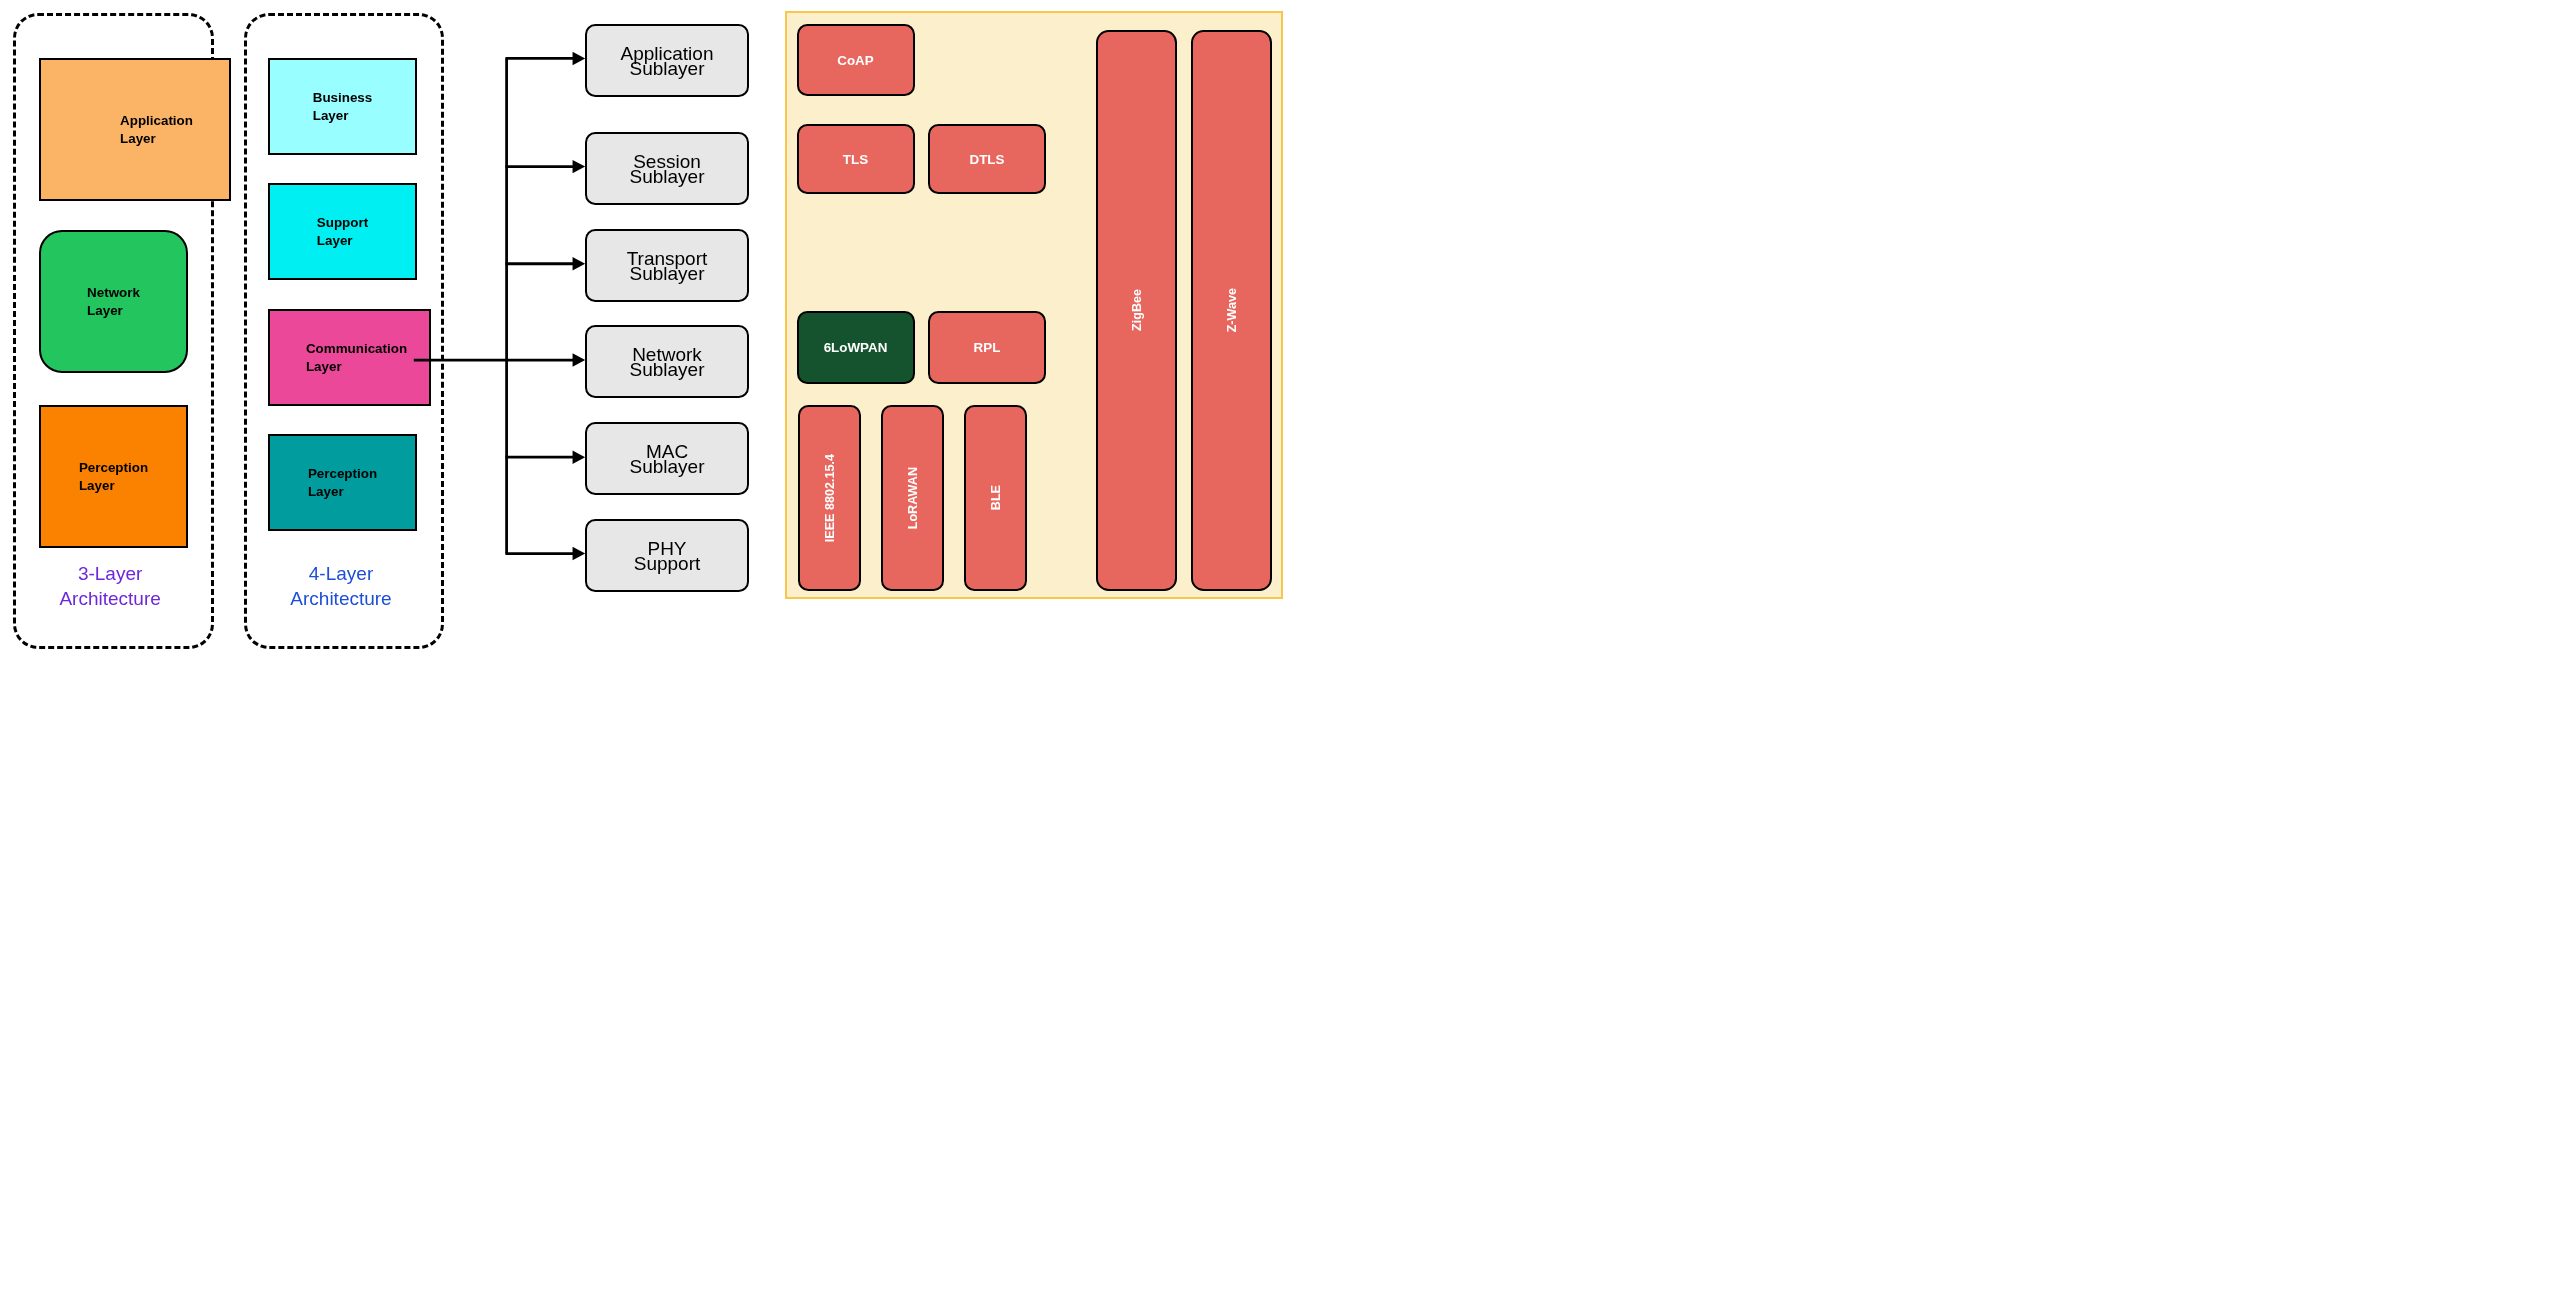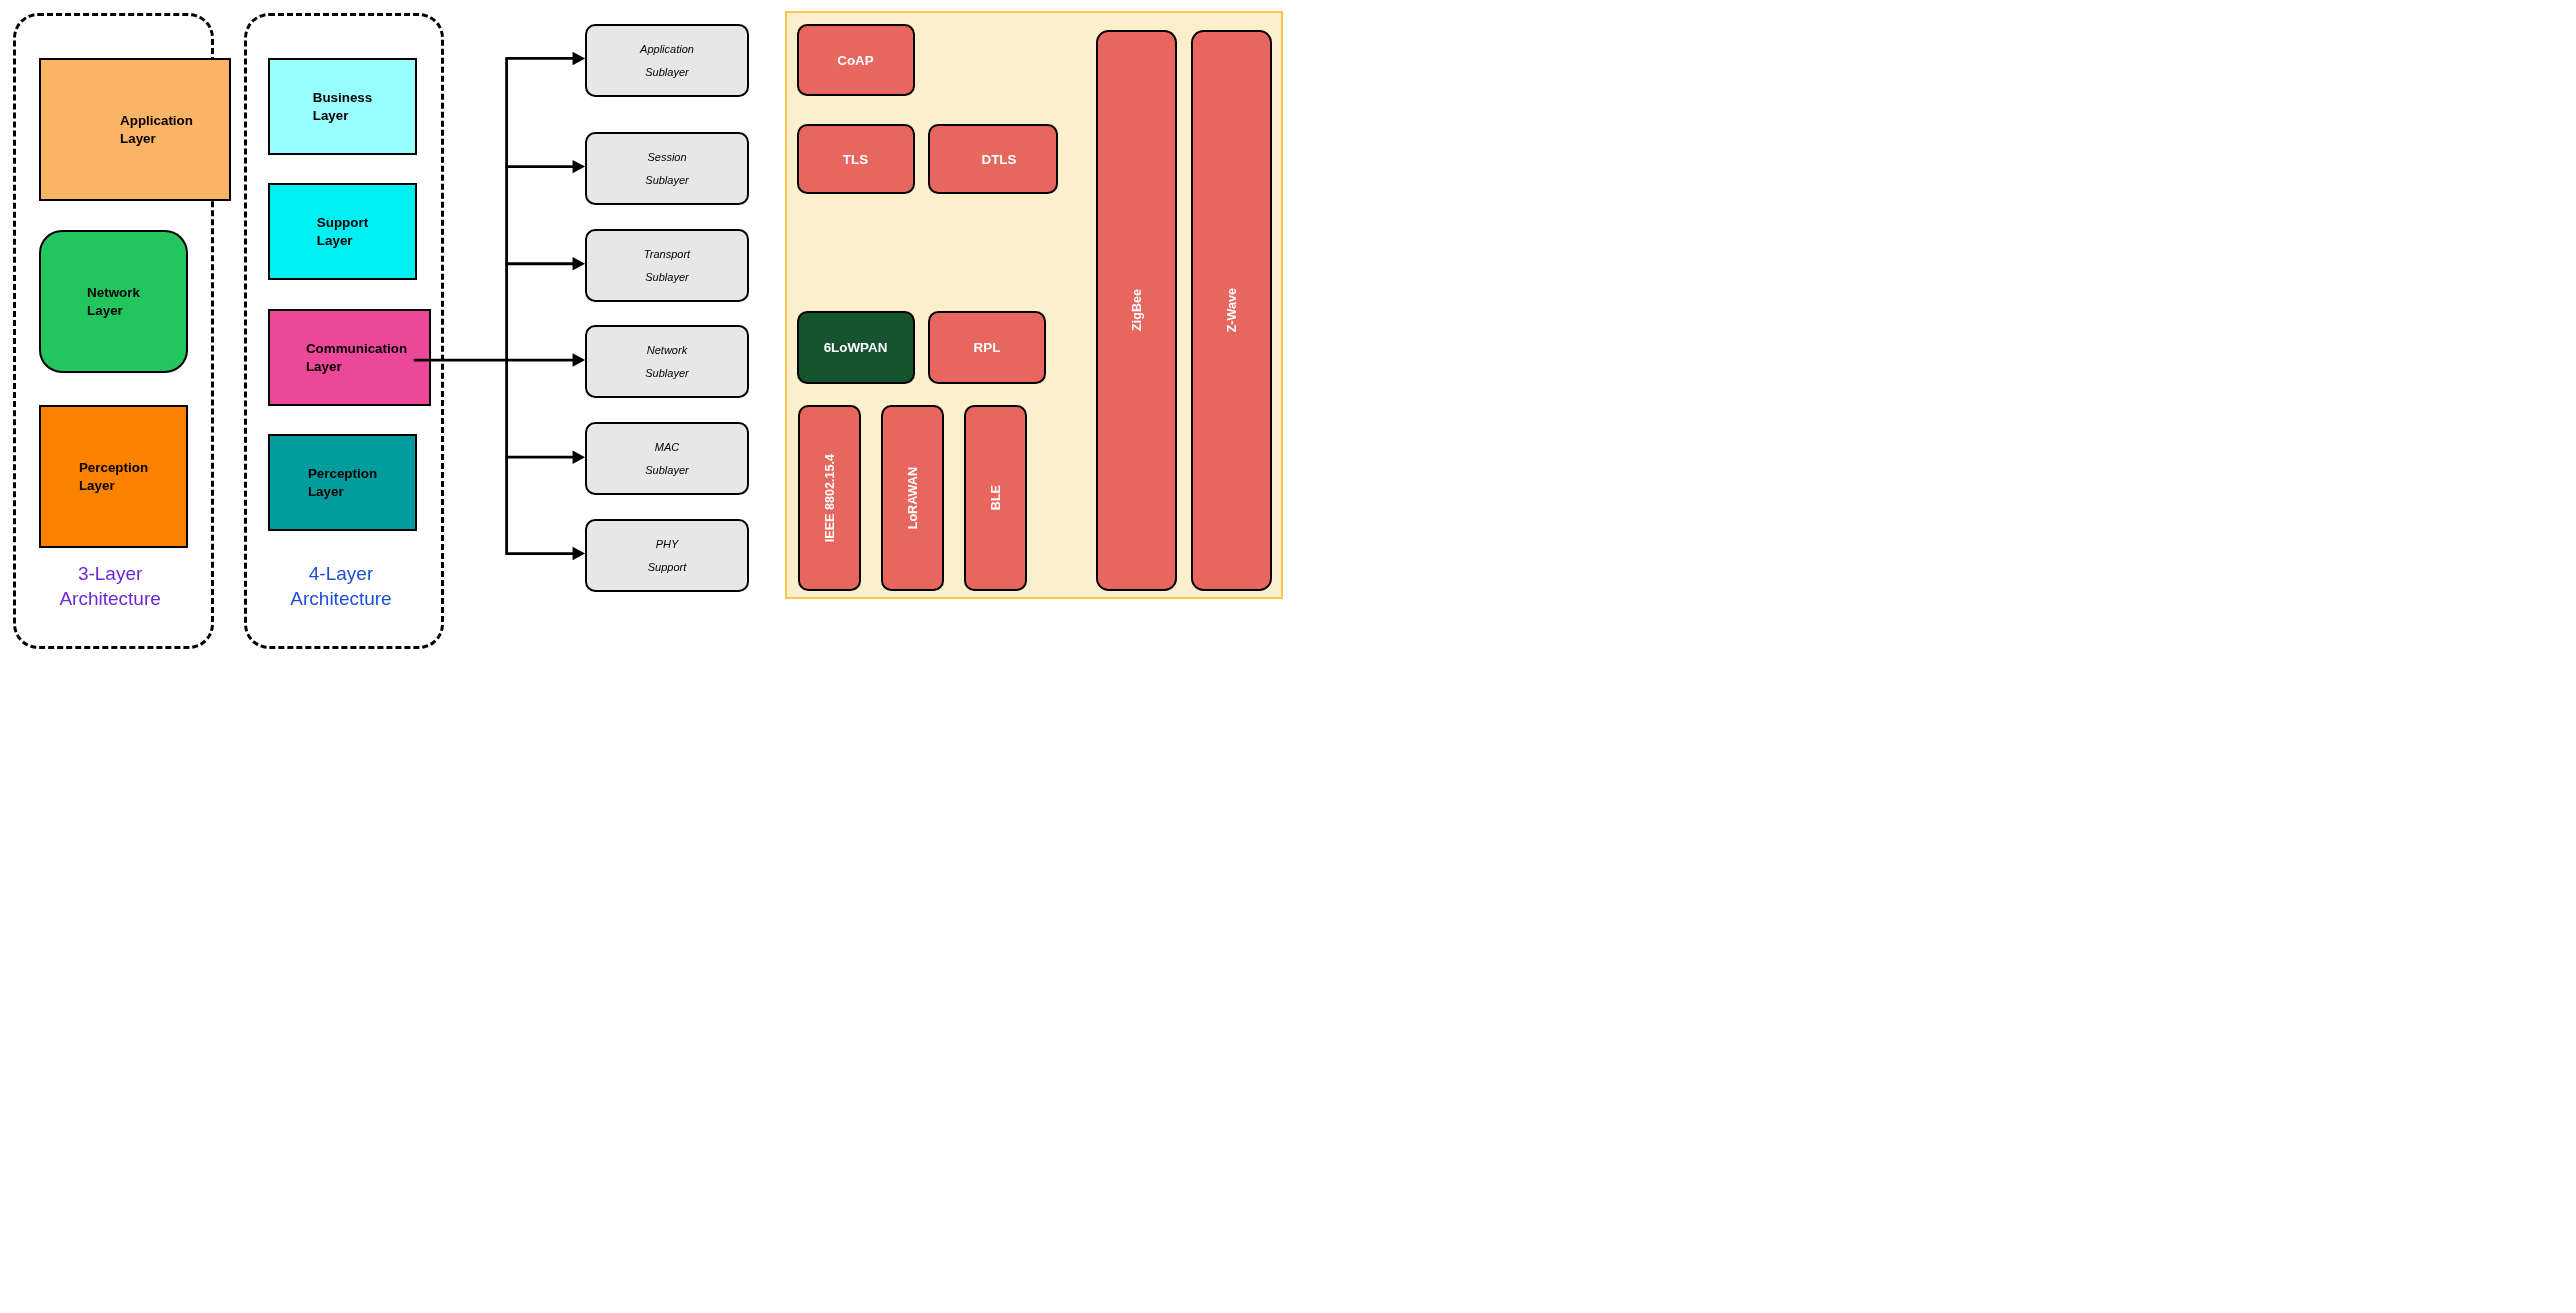--- a/index.html
+++ b/index.html
@@ -24,21 +24,21 @@
   .arch-label {
     position:absolute; text-align:center; font-size:19px; line-height:24.5px;
   }
   .arch-label span { display:block; }
   
   .sub-box {
     position:absolute; left:585px; width:160px; height:69px;
     background:#E7E7E7; border:2.8px solid #000; border-radius:10.3px;
     display:flex; align-items:center; justify-content:center; text-align:center;
   }
-  .sub-box .lbl { width:min-content; font-size:11px; line-height:23px;font-style:italic; }
+  .sub-box .lbl { width:min-content; font-size:19px; line-height:15px; }
   
   .proto-panel {
     position:absolute; left:785px; top:11px; width:498px; height:588px;
     background:#FCEFCB; border:2.4px solid #F6C64D; box-sizing:border-box;
   }
   .proto-box {
     position:absolute; background:#E7675F; border:2.8px solid #000; border-radius:10.3px;
     display:flex; align-items:center; justify-content:center; text-align:center;
     color:#fff; font-weight:bold; font-size:13.4px;
   }
@@ -126,21 +126,21 @@
   </div>
 
   <div class="proto-panel">
 
     <div class="proto-box" style="left: 9.5px; top: 11px; width: 114px; height: 68px; background: rgb(231, 103, 95);">
       <span class="lbl">CoAP</span>
     </div>
     <div class="proto-box" style="left: 9.5px; top: 111px; width: 114px; height: 66px; background: rgb(231, 103, 95);">
       <span class="lbl">TLS</span>
     </div>
-    <div class="proto-box" style="left: 141px; top: 111px; width: 114px; height: 66px; background: rgb(231, 103, 95); padding-left: 12px;">
+    <div class="proto-box" style="left: 141px; top: 111px; width: 114px; height: 66px; background: rgb(231, 103, 95);">
       <span class="lbl">DTLS</span>
     </div>
     <div class="proto-box" style="left: 9.5px; top: 298px; width: 114px; height: 69px; background: #14532d; text-align: right;">
       <span class="lbl">6LoWPAN</span>
     </div>
     <div class="proto-box" style="left: 141px; top: 298px; width: 114px; height: 69px; background: rgb(231, 103, 95);">
       <span class="lbl">RPL</span>
     </div>
 
     <div class="proto-box vertical" style="left: 11px; top: 392px; width: 59px; height: 182px; background: rgb(231, 103, 95);">

